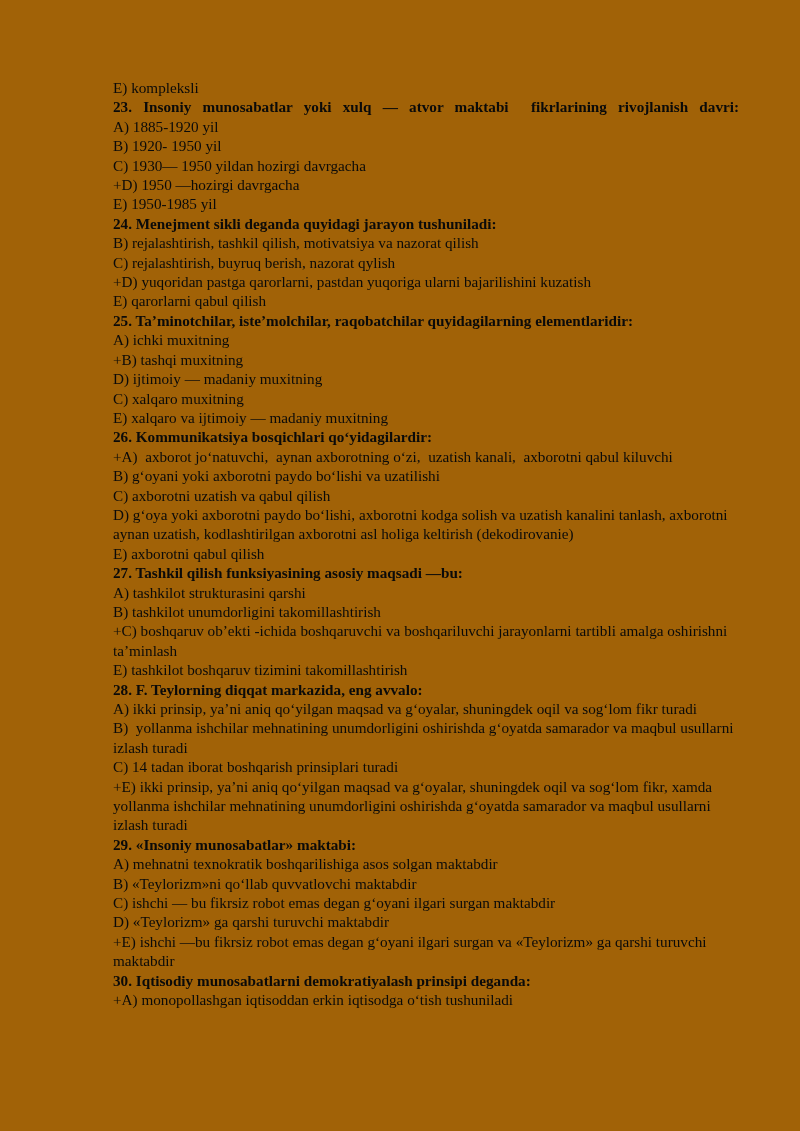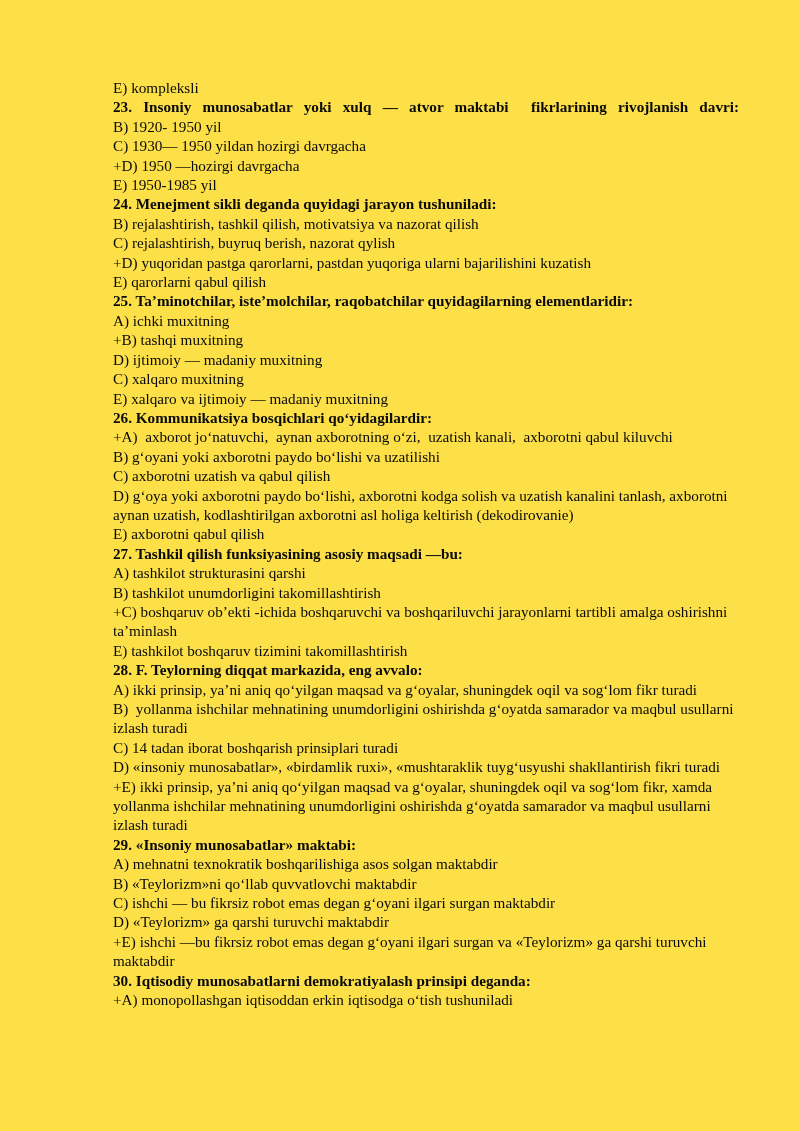--- a/index.html
+++ b/index.html
@@ -12,21 +12,21 @@
     height: 1131px;
     font-family: "Liberation Serif", "DejaVu Serif", serif;
     color: #0a0a0a;
     overflow: hidden;
   }
   #page {
     box-sizing: border-box;
     width: 800px;
     height: 1131px;
     padding: 78px 62px 0 113px;
-    background: #fde047;
+    background: #a16207;
   }
   .doc-body {
     width: 626px;
     font-size: 15.2px;
     line-height: 19.4px;
   }
   .line {
     margin: 0;
     padding: 0;
     white-space: pre-wrap;
@@ -44,20 +44,21 @@
     font-weight: normal;
   }
 </style>
 </head>
 <body>
 
 <div id="page">
   <div class="doc-body">
       <p class="line opt">E) kompleksli</p>
       <p class="line q-head justify">23. Insoniy munosabatlar yoki xulq — atvor maktabi  fikrlarining rivojlanish davri:</p>
+      <p class="line opt">A) 1885-1920 yil</p>
       <p class="line opt">B) 1920- 1950 yil</p>
       <p class="line opt">C) 1930— 1950 yildan hozirgi davrgacha</p>
       <p class="line opt">+D) 1950 —hozirgi davrgacha</p>
       <p class="line opt">E) 1950-1985 yil</p>
       <p class="line q-head">24. Menejment sikli deganda quyidagi jarayon tushuniladi:</p>
       <p class="line opt">B) rejalashtirish, tashkil qilish, motivatsiya va nazorat qilish</p>
       <p class="line opt">C) rejalashtirish, buyruq berish, nazorat qylish</p>
       <p class="line opt">+D) yuqoridan pastga qarorlarni, pastdan yuqoriga ularni bajarilishini kuzatish</p>
       <p class="line opt">E) qarorlarni qabul qilish</p>
       <p class="line q-head">25. Ta’minotchilar, iste’molchilar, raqobatchilar quyidagilarning elementlaridir:</p>
@@ -74,21 +75,20 @@
       <p class="line opt">E) axborotni qabul qilish</p>
       <p class="line q-head">27. Tashkil qilish funksiyasining asosiy maqsadi —bu:</p>
       <p class="line opt">A) tashkilot strukturasini qarshi</p>
       <p class="line opt">B) tashkilot unumdorligini takomillashtirish</p>
       <p class="line opt">+C) boshqaruv ob’ekti -ichida boshqaruvchi va boshqariluvchi jarayonlarni tartibli amalga oshirishni ta’minlash</p>
       <p class="line opt">E) tashkilot boshqaruv tizimini takomillashtirish</p>
       <p class="line q-head">28. F. Teylorning diqqat markazida, eng avvalo:</p>
       <p class="line opt">A) ikki prinsip, ya’ni aniq qoʻyilgan maqsad va gʻoyalar, shuningdek oqil va sogʻlom fikr turadi</p>
       <p class="line opt">B)  yollanma ishchilar mehnatining unumdorligini oshirishda gʻoyatda samarador va maqbul usullarni izlash turadi</p>
       <p class="line opt">C) 14 tadan iborat boshqarish prinsiplari turadi</p>
-      <p class="line opt">D) «insoniy munosabatlar», «birdamlik ruxi», «mushtaraklik tuygʻusyushi shakllantirish fikri turadi</p>
       <p class="line opt">+E) ikki prinsip, ya’ni aniq qoʻyilgan maqsad va gʻoyalar, shuningdek oqil va sogʻlom fikr, xamda yollanma ishchilar mehnatining unumdorligini oshirishda gʻoyatda samarador va maqbul usullarni izlash turadi</p>
       <p class="line q-head">29. «Insoniy munosabatlar» maktabi:</p>
       <p class="line opt">A) mehnatni texnokratik boshqarilishiga asos solgan maktabdir</p>
       <p class="line opt">B) «Teylorizm»ni qoʻllab quvvatlovchi maktabdir</p>
       <p class="line opt">C) ishchi — bu fikrsiz robot emas degan gʻoyani ilgari surgan maktabdir</p>
       <p class="line opt">D) «Teylorizm» ga qarshi turuvchi maktabdir</p>
       <p class="line opt">+E) ishchi —bu fikrsiz robot emas degan gʻoyani ilgari surgan va «Teylorizm» ga qarshi turuvchi maktabdir</p>
       <p class="line q-head">30. Iqtisodiy munosabatlarni demokratiyalash prinsipi deganda:</p>
       <p class="line opt">+A) monopollashgan iqtisoddan erkin iqtisodga oʻtish tushuniladi</p>
     </div>

